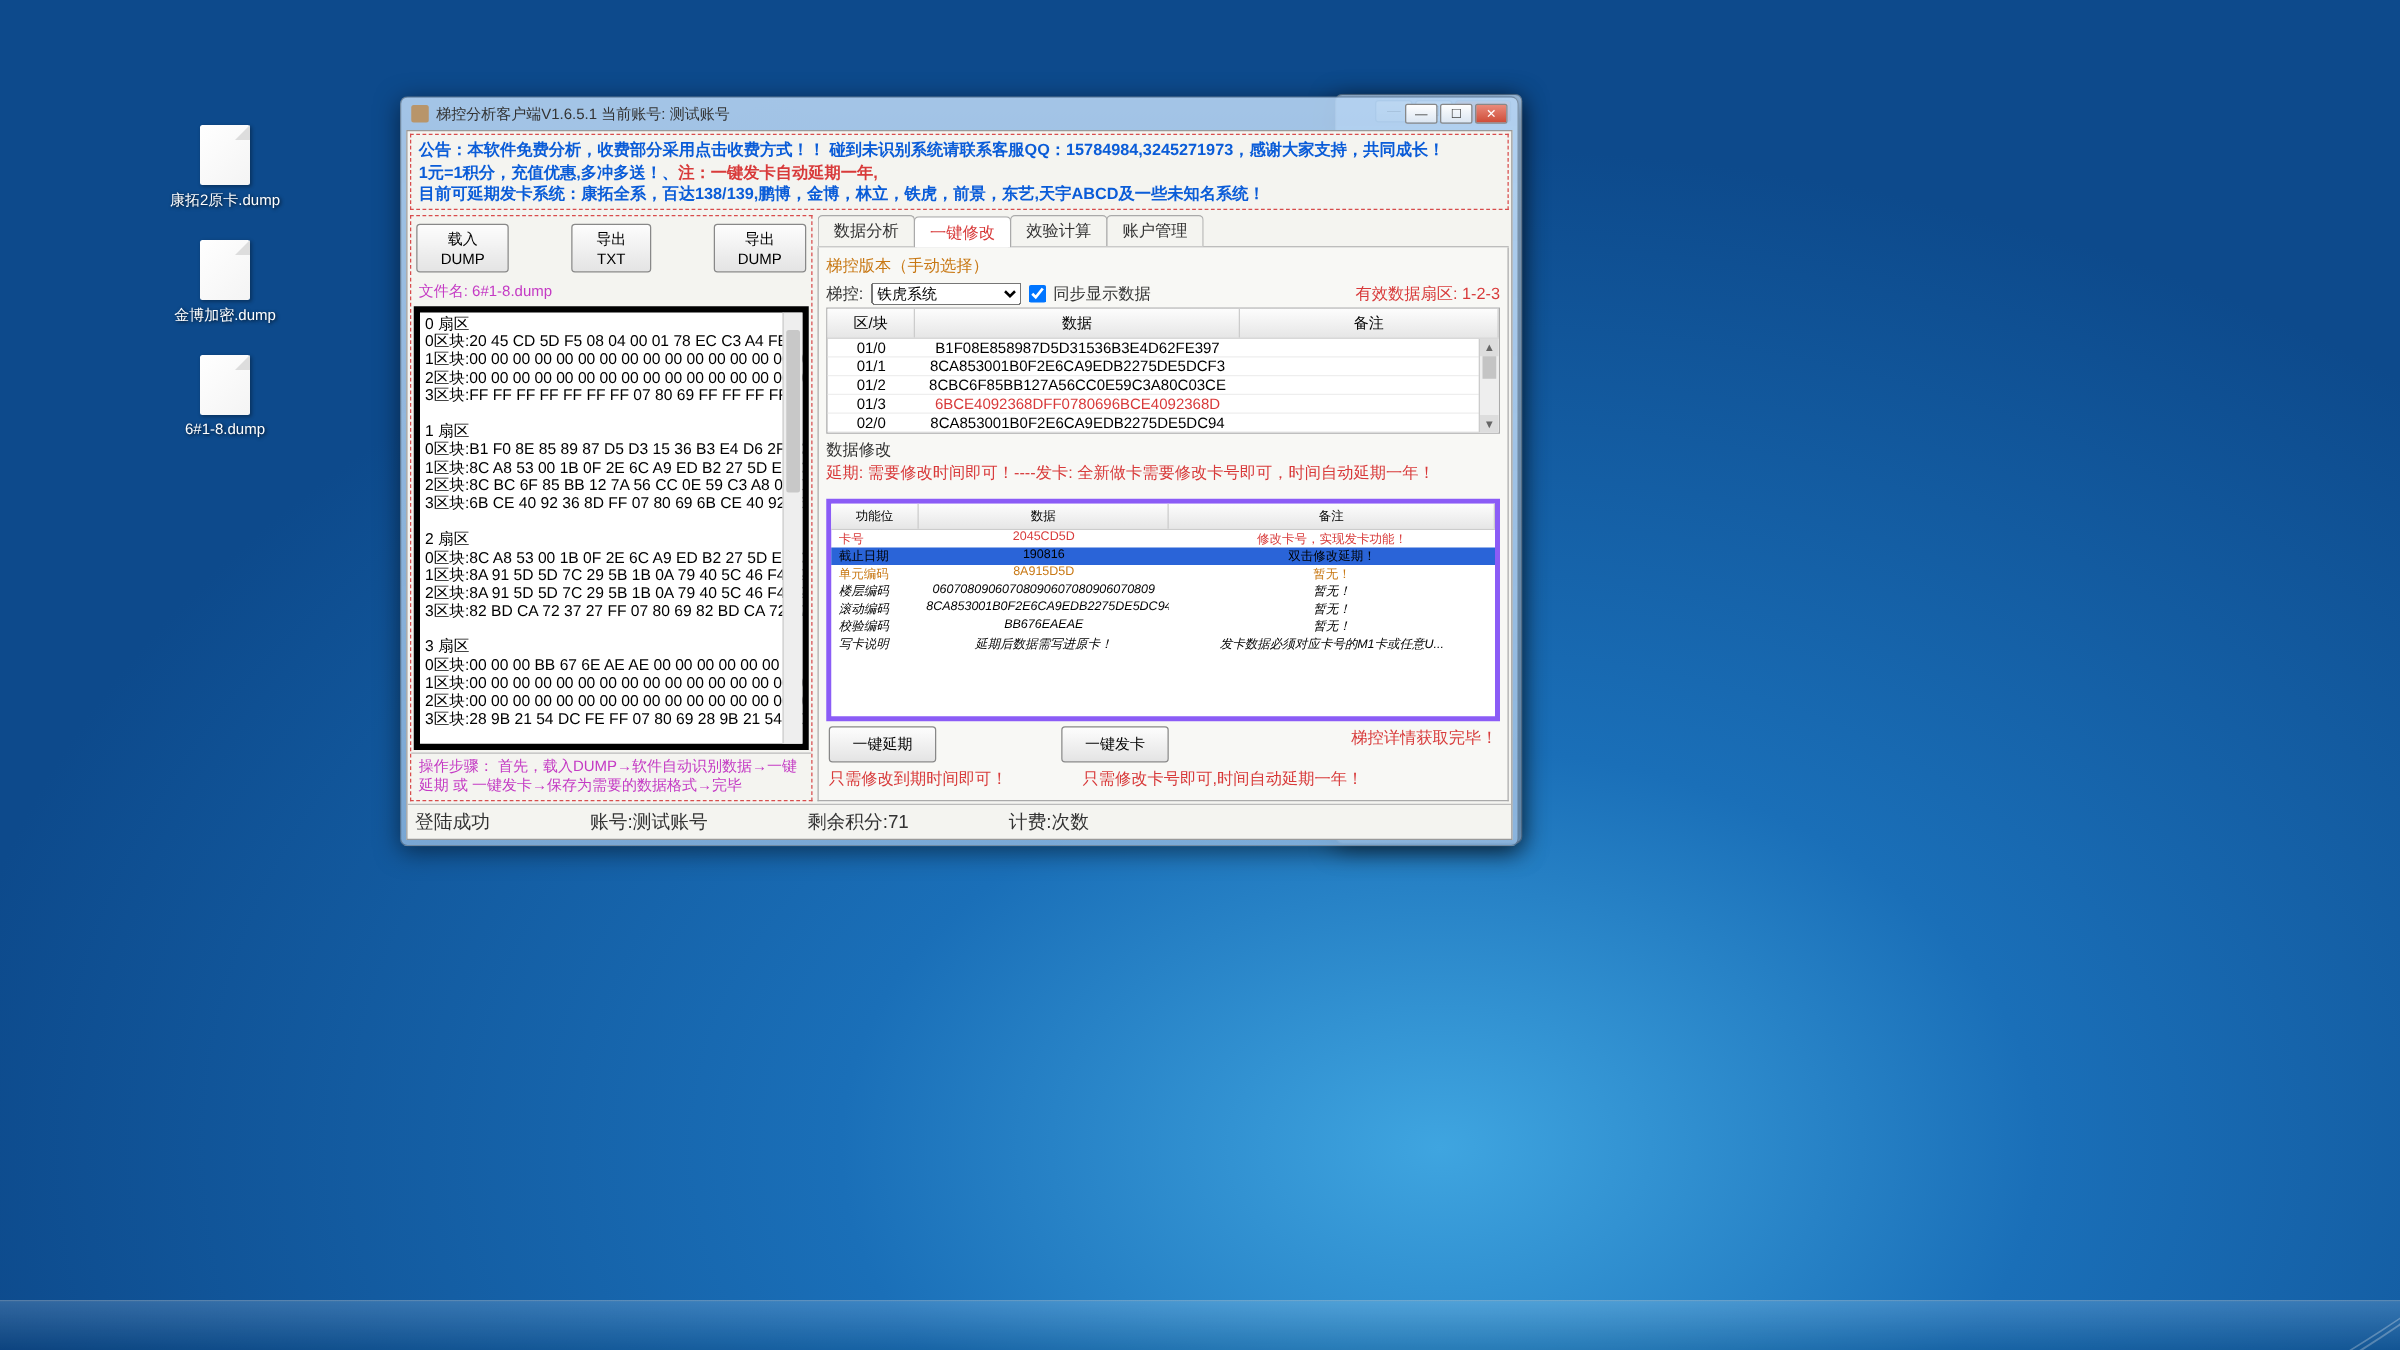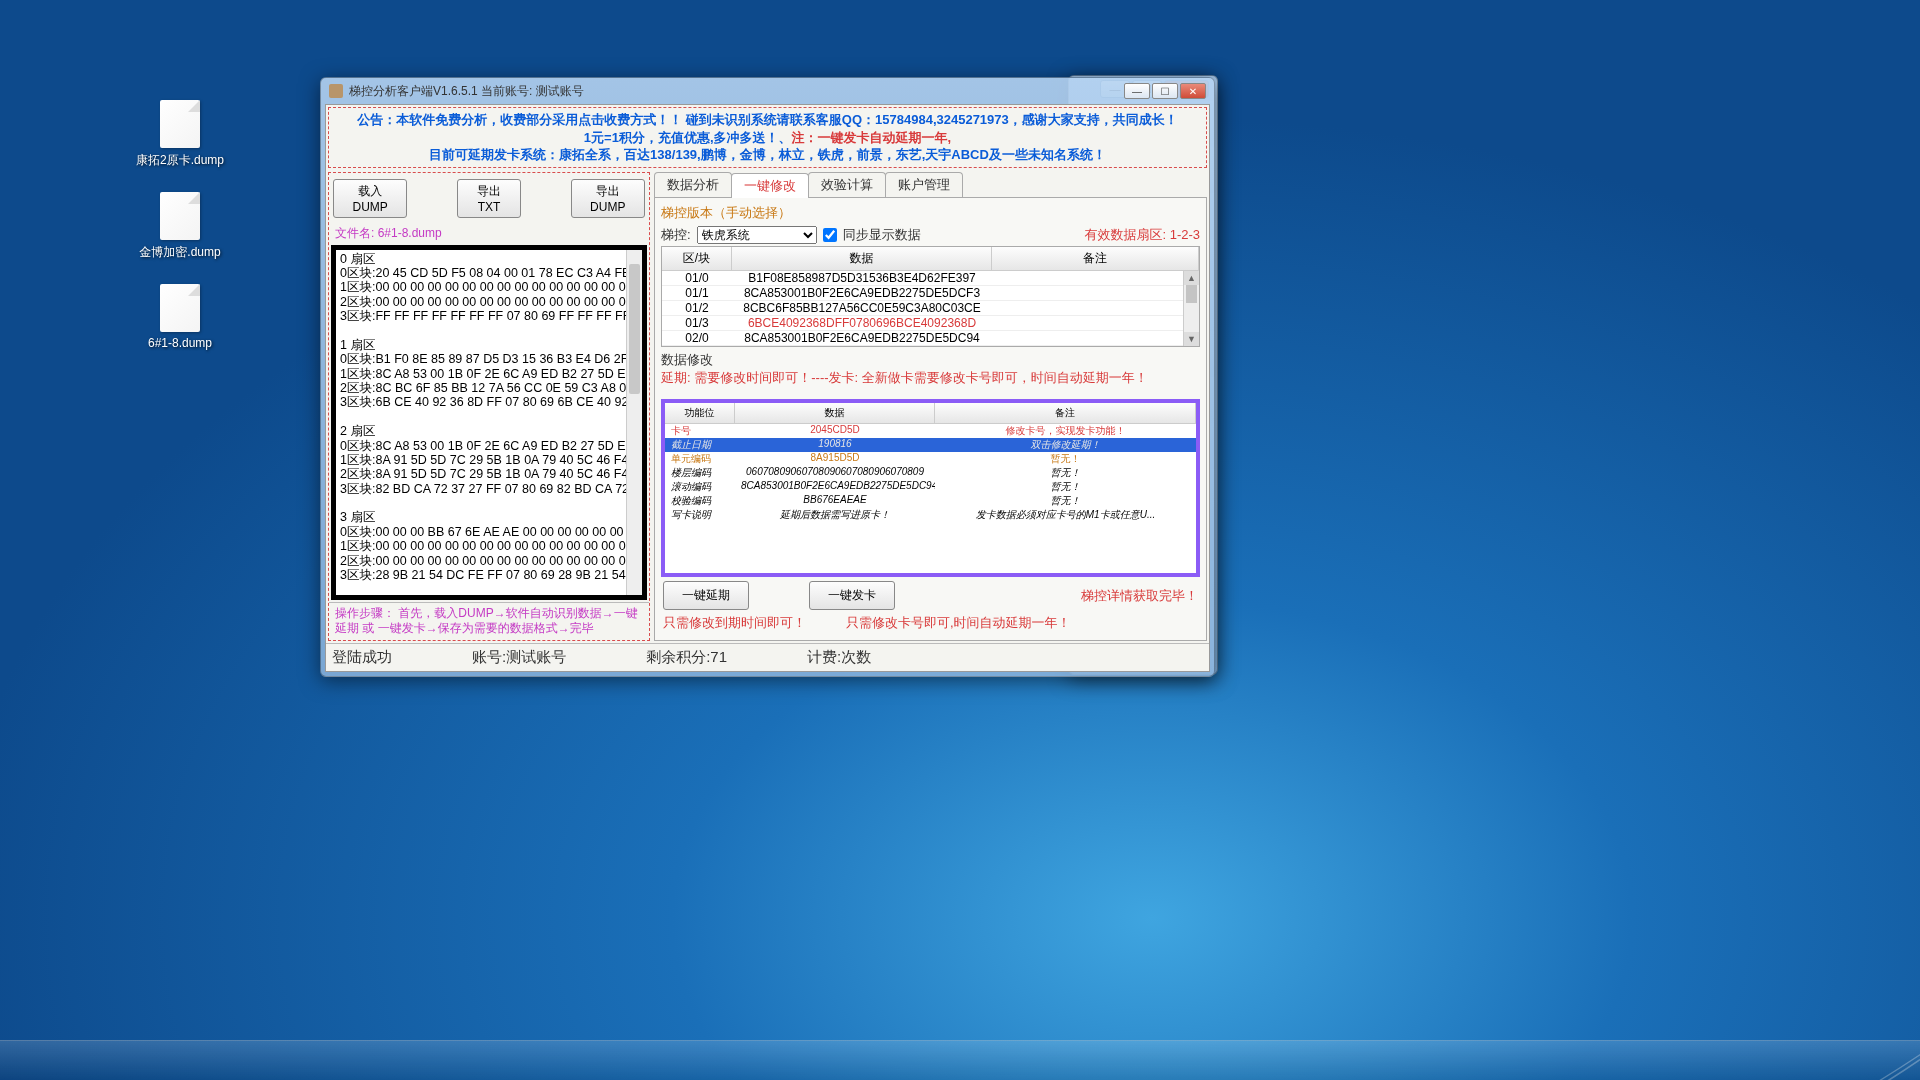--- a/index.html
+++ b/index.html
@@ -41,21 +41,21 @@
 .app-titlebar { height: 26px; display: flex; align-items: center; padding: 0 8px; font-size: 12px; color: #333; }
 .app-titlebar .app-icon { width: 14px; height: 14px; background: #b8956a; margin-right: 6px; border-radius: 2px; }
 .app-titlebar .title-btns { margin-left: auto; display: flex; gap: 2px; }
 .app-titlebar .title-btns .tb { width: 26px; height: 16px; border: 1px solid #888; border-radius: 2px;
   background: linear-gradient(180deg,#fefefe,#dce6f2); display:flex; align-items:center; justify-content:center;
   font-size: 10px; color:#444; }
 .app-titlebar .title-btns .tb.close { background: linear-gradient(180deg,#e98a7a,#cf4c38); color:#fff; }
 .app-body { position: absolute; top: 26px; left: 4px; right: 4px; bottom: 4px; background: #f4f4f0;
   border: 1px solid #999; display: flex; flex-direction: column; }
 .announce { padding: 3px 6px; font-size: 13px; line-height: 1.35; border: 1px dashed #d84c4c; margin: 2px;
-  font-weight: bold; text-align: center; }
+  font-weight: bold; }
 .announce .l1 { color: #0a5cd8; }
 .announce .l2 { color: #0a5cd8; }
 .announce .l2 .red { color: #d83a3a; }
 .main-split { flex: 1; display: flex; min-height: 0; }
 .left-pane { width: 322px; display: flex; flex-direction: column; border: 1px dashed #d84c4c; margin: 2px; }
 .left-btns { padding: 6px 4px; display: flex; gap: 50px; }
 .btn3d { padding: 3px 10px; font-size: 12px; background: linear-gradient(180deg,#fdfdfd,#e4e4e4);
   border: 1px solid #888; border-radius: 3px; cursor: pointer; }
 .filename-line { padding: 1px 6px; font-size: 12px; color: #c43ac4; }
 .hex-area { flex: 1; background: #fff; border: 5px solid #000000; margin: 2px; overflow: hidden;
@@ -90,24 +90,24 @@
 .modgrid { flex: 1; background: #fff; border: 4px solid #8b5cf6; font-size: 10px; margin-top: 12px; }
 .modgrid-header { display: flex; background: linear-gradient(180deg,#fdfdfd,#e6e6e6); border-bottom: 1px solid #ccc; }
 .modgrid-header .mh { padding: 3px 6px; border-right: 1px solid #ccc; text-align: center; }
 .modgrid-row { display: flex; }
 .modgrid-row .mc { padding: 0 6px; text-align: center; overflow:hidden; white-space:nowrap; }
 .modgrid-row .mc.left { text-align: left; color: #0a5cd8; }
 .mc.w1 { width: 70px; } .mc.w2 { width: 200px; } .mc.w3 { flex: 1; }
 .mh.w1 { width: 70px; } .mh.w2 { width: 200px; } .mh.w3 { flex: 1; }
 .modgrid-row.red .mc { color: #d83a3a; }
 .modgrid-row.sel { background: #2a64d8; color: #fff; }
-.modgrid-row.sel .mc { color: #e5e5e5; font-style: italic; }
+.modgrid-row.sel .mc { color: #000000; }
 .modgrid-row.orange .mc { color: #c87814; }
 .modgrid-row.black .mc { color: #000; font-style: italic; }
-.bottom-actions { display: flex; align-items: center; padding: 4px 2px; font-size: 13px; }
+.bottom-actions { display: flex; gap: 20px; padding: 4px 2px; font-size: 13px; }
 .bottom-actions .red { color: #d83a3a; }
 .statusbar { border-top: 1px solid #bbb; padding: 4px 6px; font-size: 15px; color: #333;
   display: flex; gap: 80px; }
 </style>
 </head>
 <body>
 
 <div class="swoosh swoosh1"></div>
 <div class="swoosh swoosh2"></div>
 <div class="swoosh swoosh3"></div>

